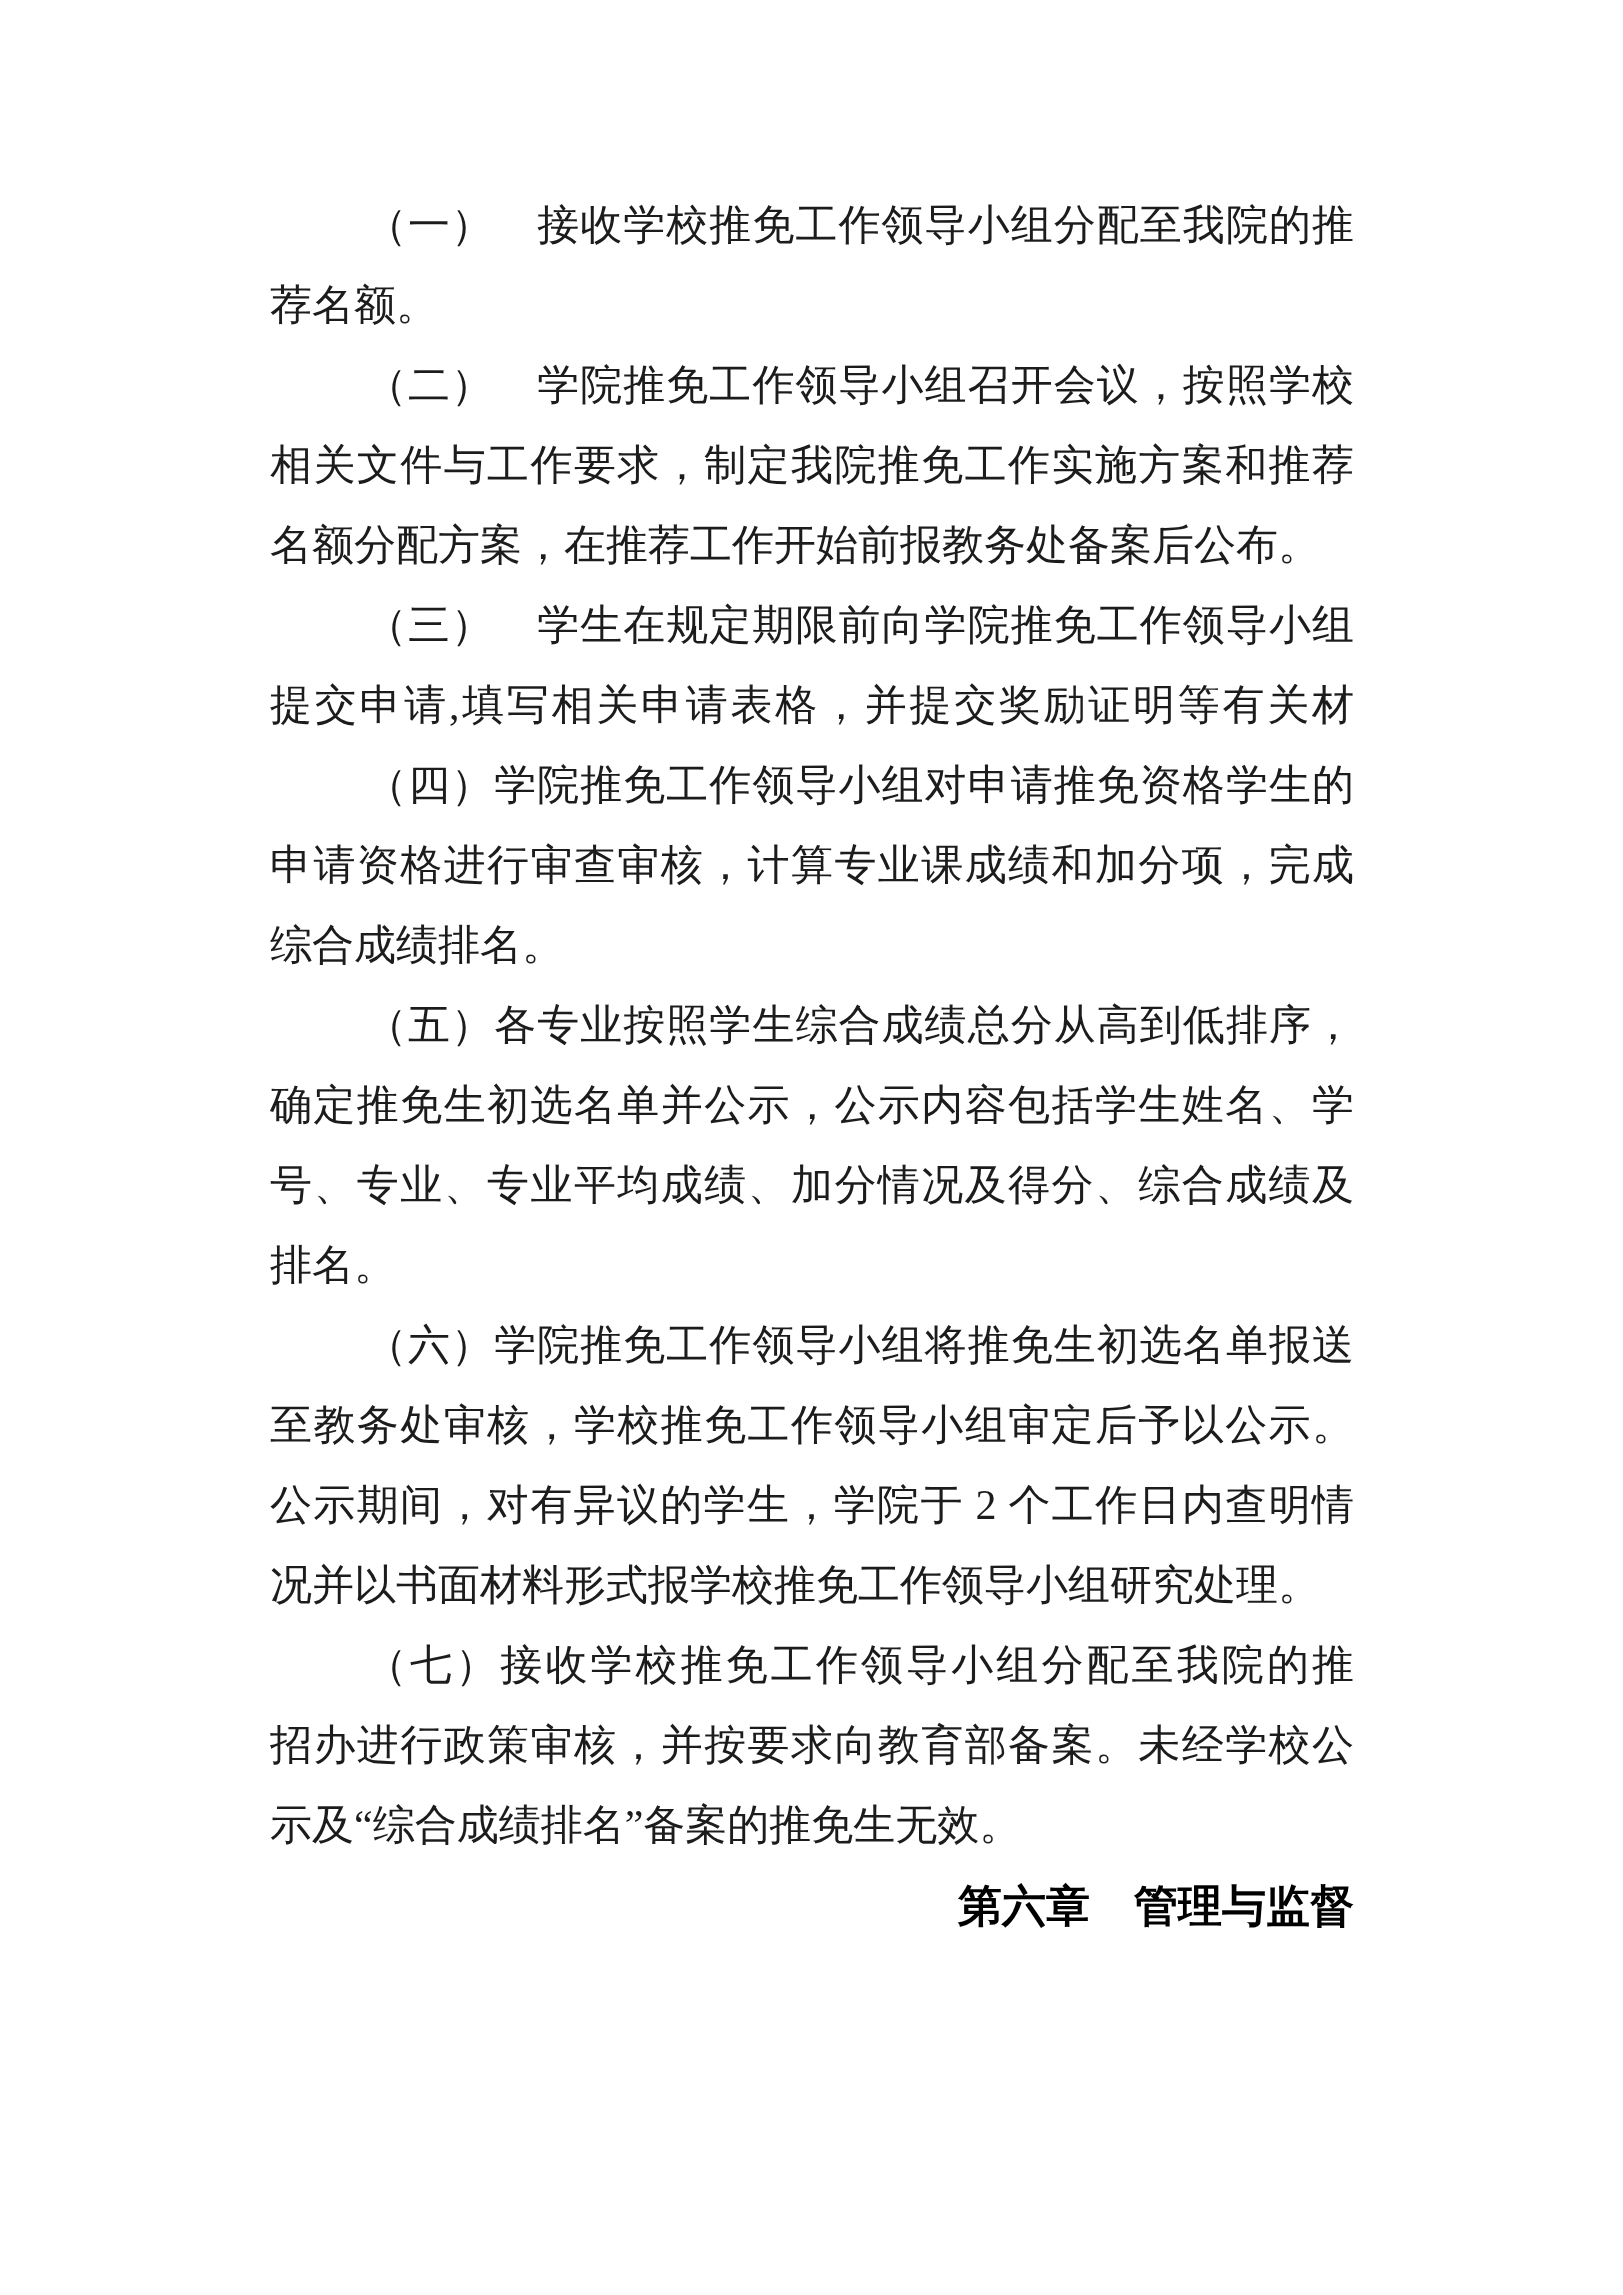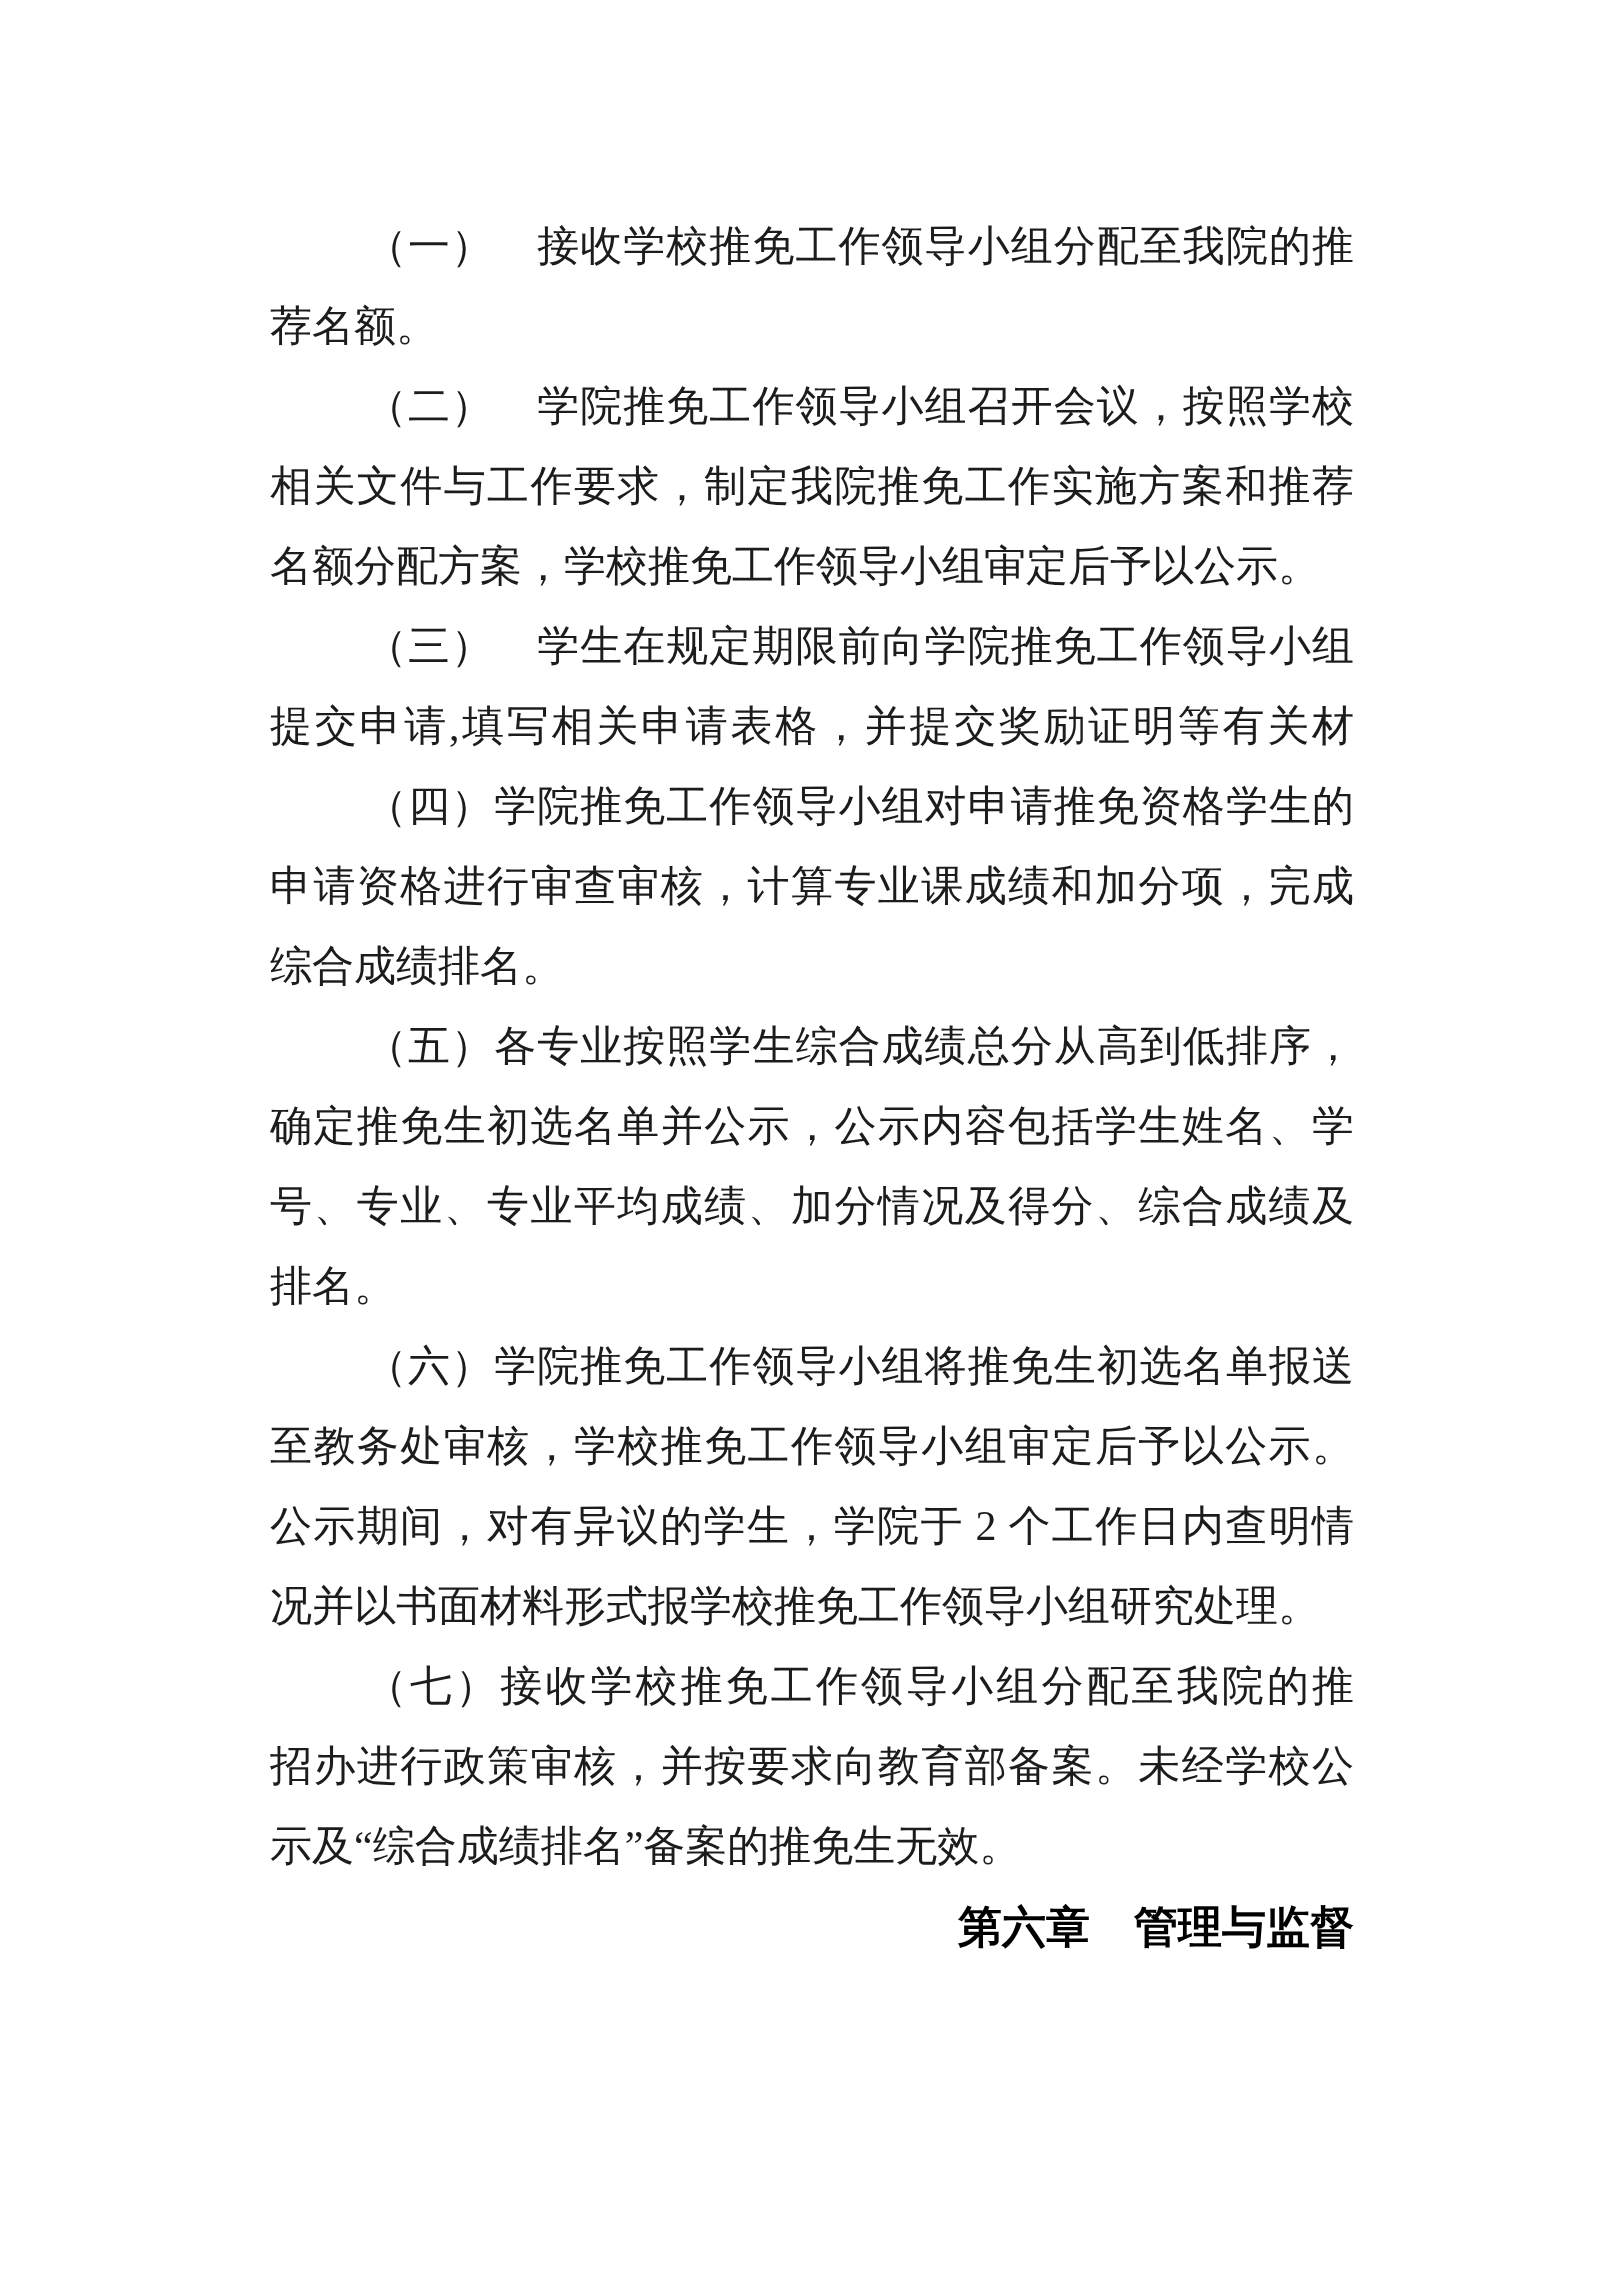--- a/index.html
+++ b/index.html
@@ -12,21 +12,21 @@
     width: 1623px;
     height: 2295px;
     background: #ffffff;
     overflow: hidden;
     font-family: "Liberation Serif", "DejaVu Serif", serif;
     color: #1c1c1c;
   }
   .content {
     position: absolute;
     left: 270px;
-    top: 206px;
+    top: 185px;
     width: 1084px;
   }
   .paragraph {
     margin: 0;
     padding: 0;
   }
   .line {
     height: 80px;
     line-height: 80px;
     font-size: 42px;
@@ -59,21 +59,21 @@
 <div class="page" style="background: rgb(255, 255, 255); color: rgb(28, 28, 28);">
   <div class="content">
     <div id="paragraphs-root">
         <div class="paragraph">
           <div class="line first">（一）　接收学校推免工作领导小组分配至我院的推</div>
           <div class="line last">荐名额。</div>
         </div>
         <div class="paragraph">
           <div class="line first">（二）　学院推免工作领导小组召开会议，按照学校</div>
           <div class="line">相关文件与工作要求，制定我院推免工作实施方案和推荐</div>
-          <div class="line last">名额分配方案，学校推免工作领导小组审定后予以公示。</div>
+          <div class="line last">名额分配方案，在推荐工作开始前报教务处备案后公布。</div>
         </div>
         <div class="paragraph">
           <div class="line first">（三）　学生在规定期限前向学院推免工作领导小组</div>
           <div class="line">提交申请,填写相关申请表格，并提交奖励证明等有关材</div>
         </div>
         <div class="paragraph">
           <div class="line first">（四）学院推免工作领导小组对申请推免资格学生的</div>
           <div class="line">申请资格进行审查审核，计算专业课成绩和加分项，完成</div>
           <div class="line last">综合成绩排名。</div>
         </div>

